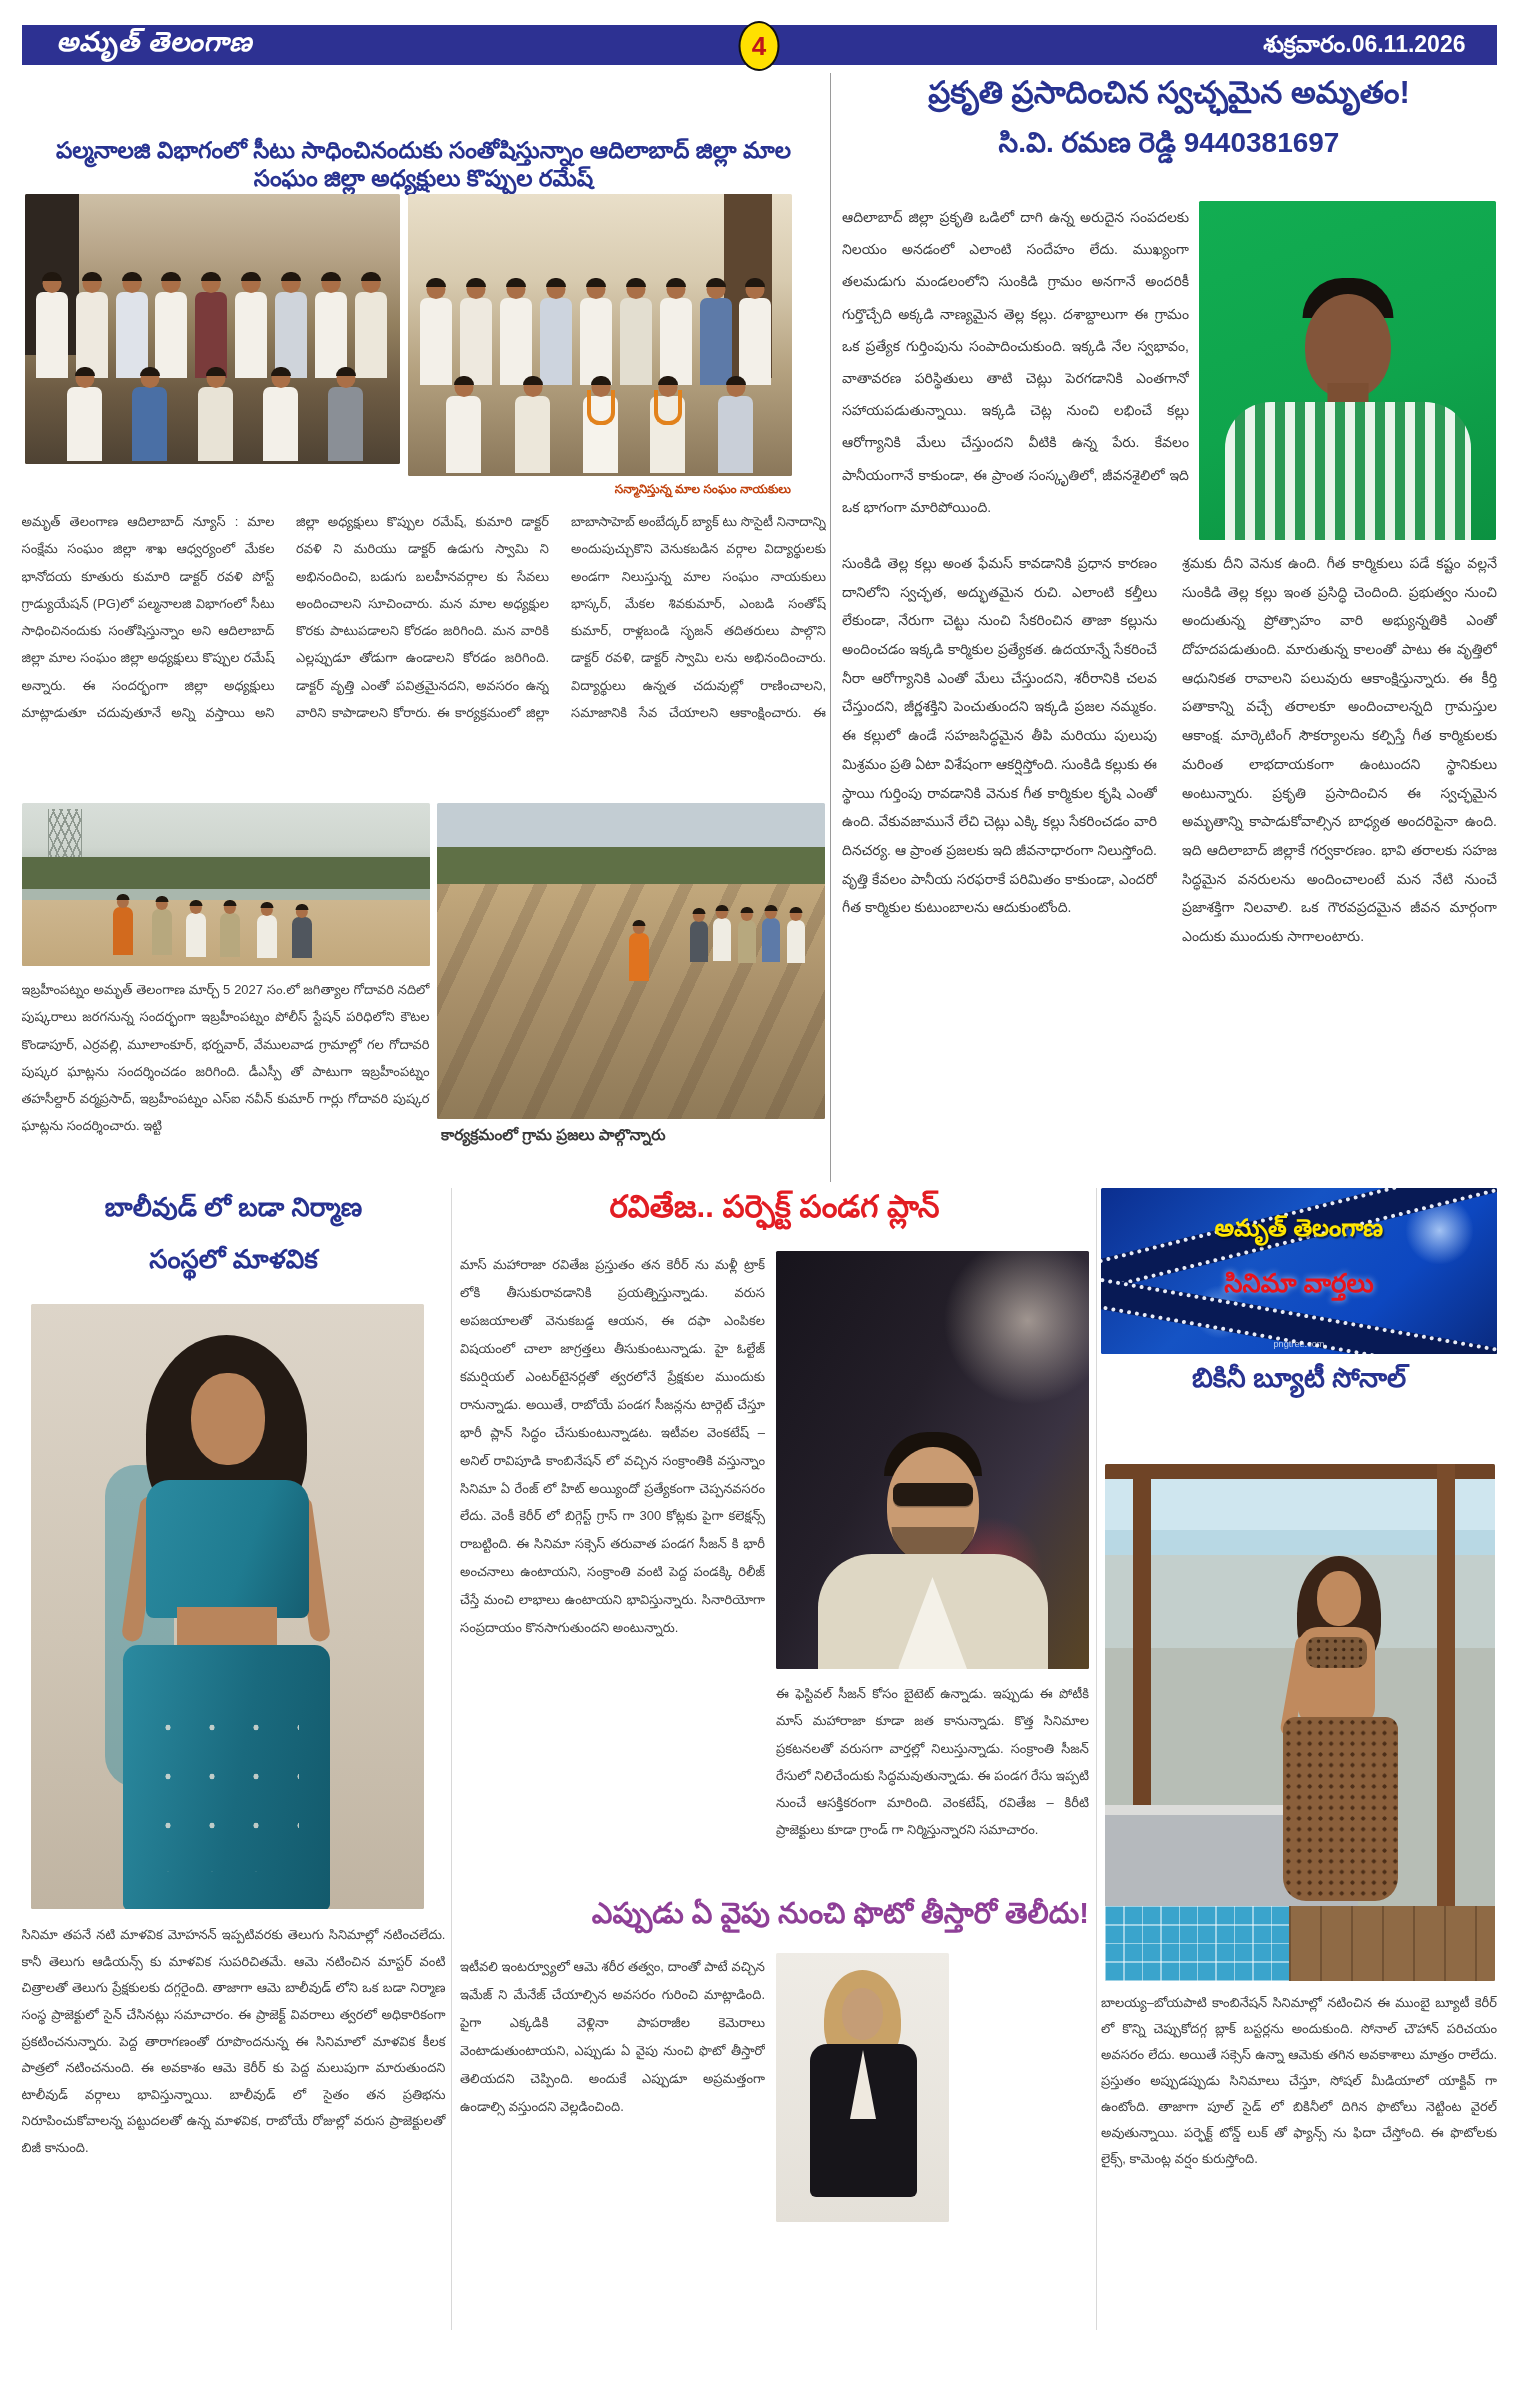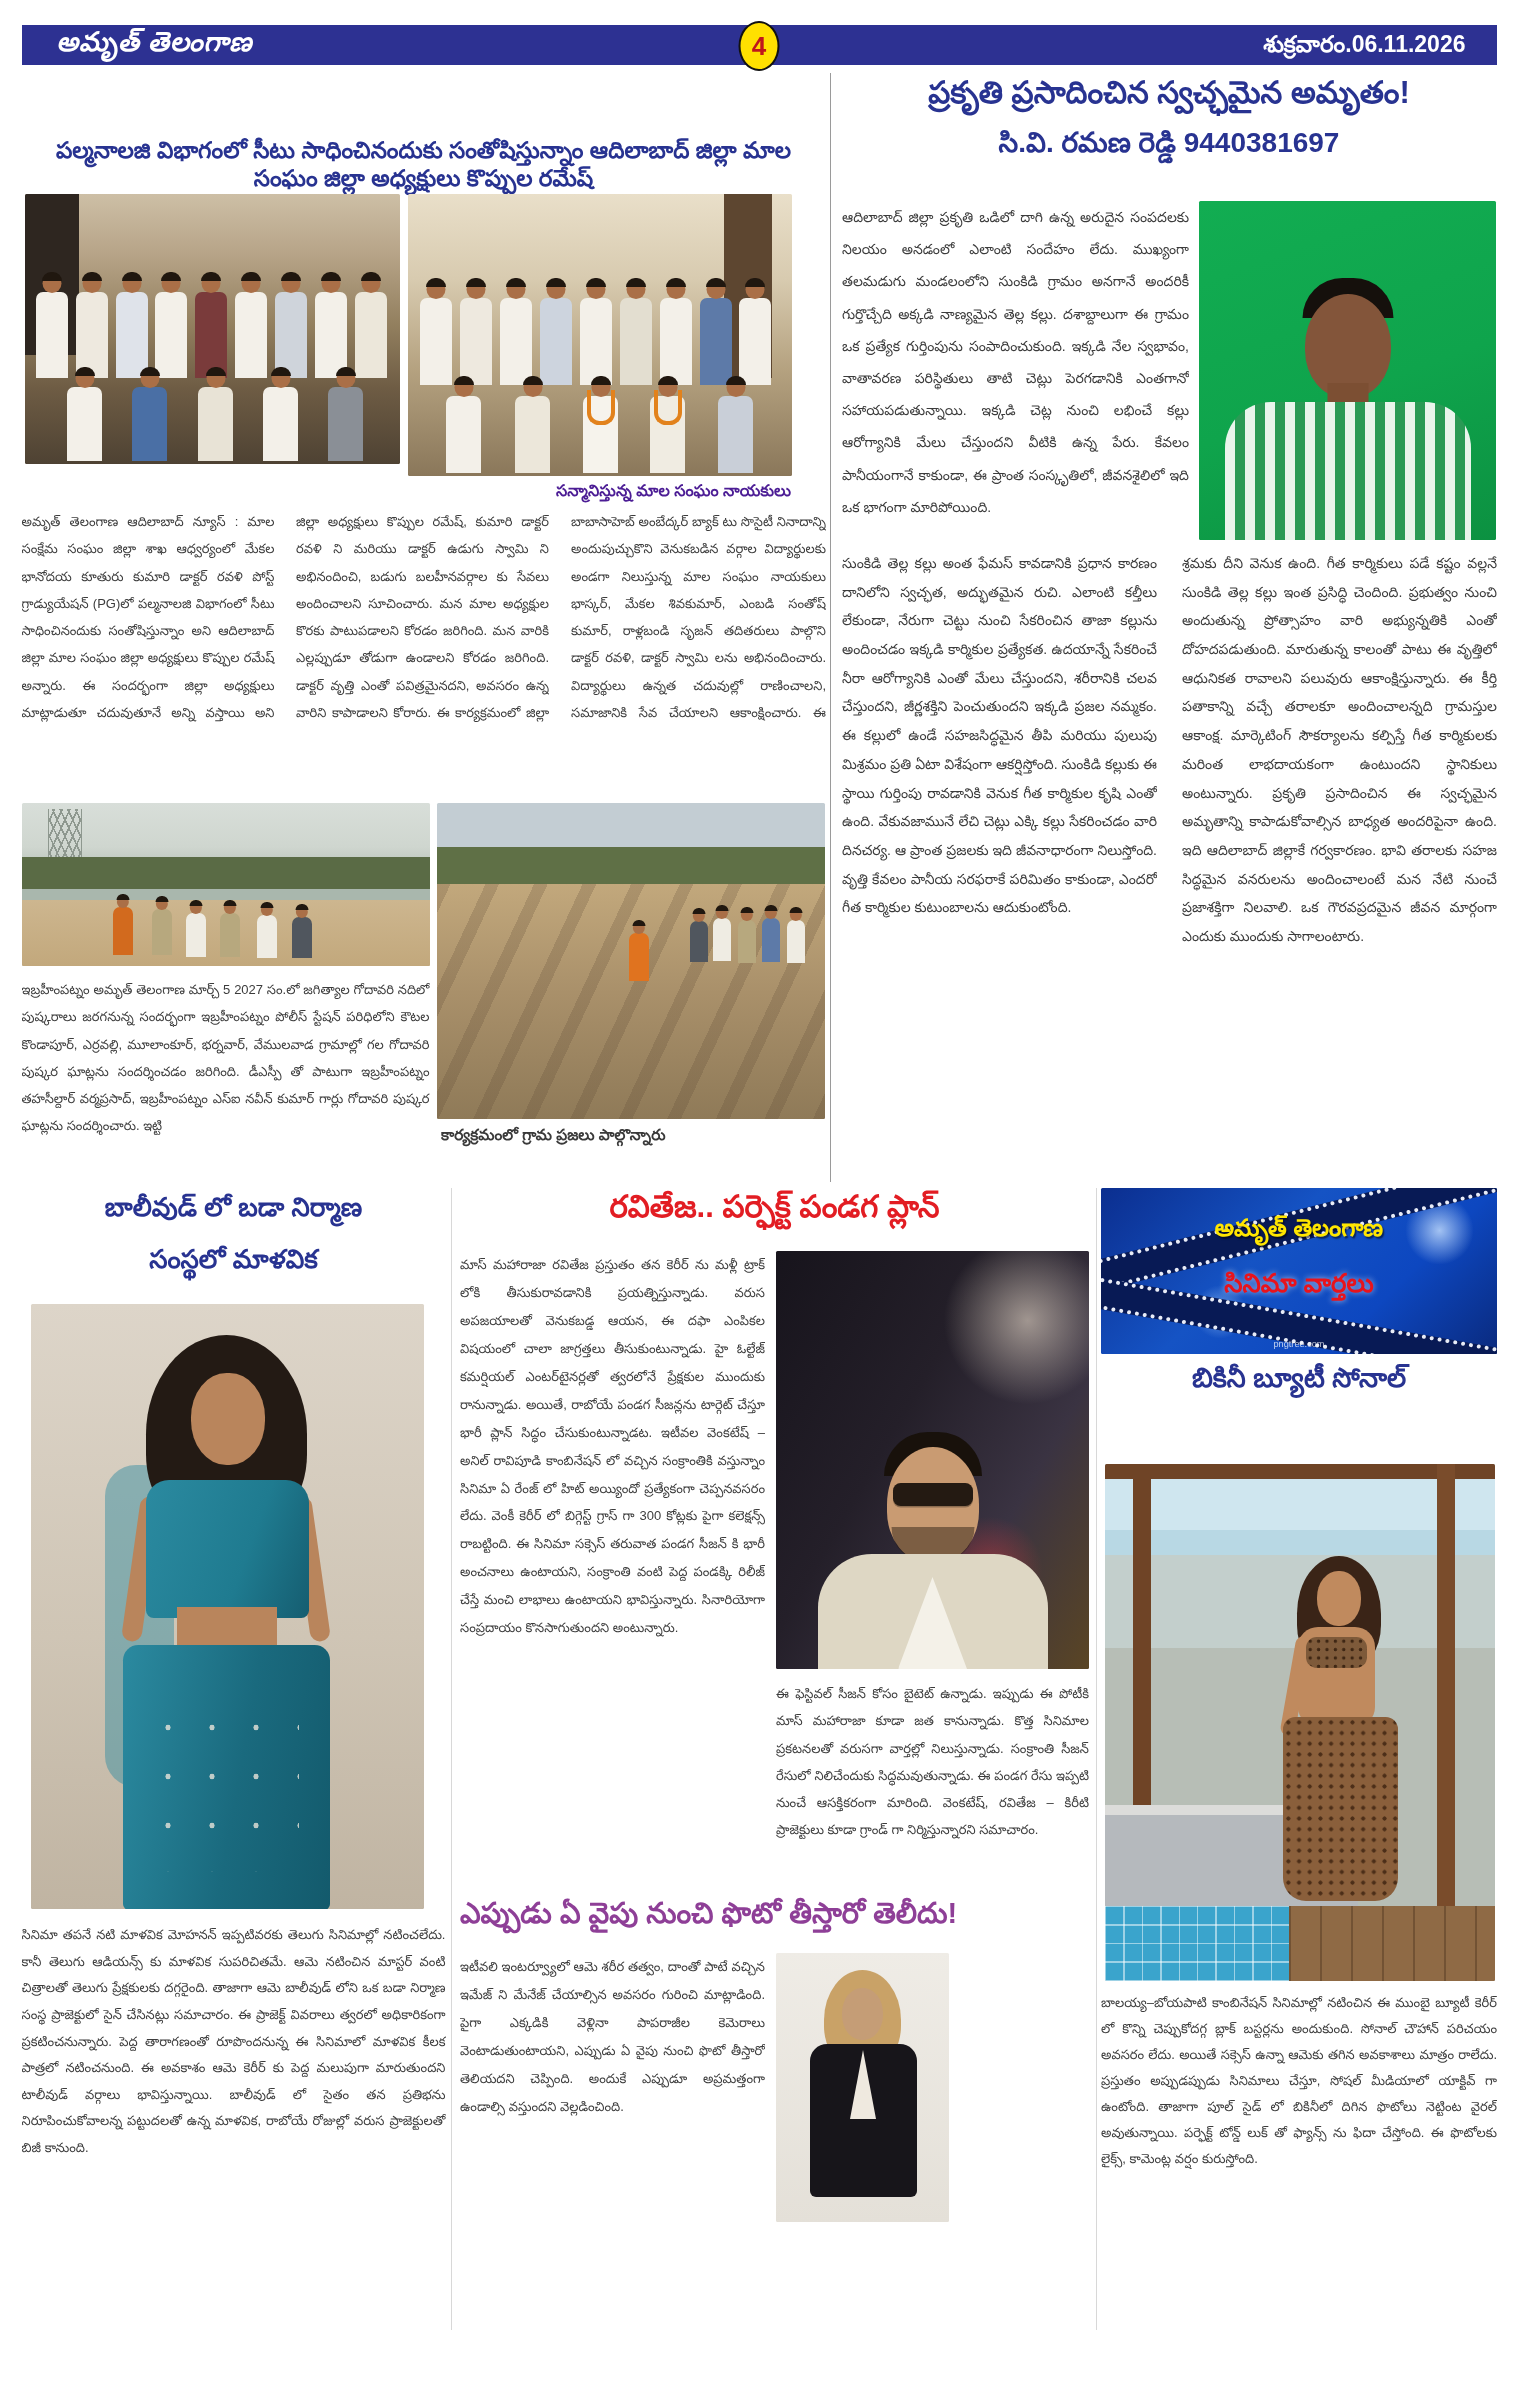--- a/index.html
+++ b/index.html
@@ -8,21 +8,21 @@
 
   
   .hbar{position:absolute;left:21.5px;top:25px;width:1475px;height:40px;background:#2d3192;display:flex;align-items:center;}
   .mast{position:absolute;left:35px;top:1.5px;color:#fff;font-size:27px;font-weight:bold;font-style:italic;letter-spacing:0.8px;}
   .pgno{position:absolute;left:50%;top:-3.8px;transform:translateX(-50%);width:37px;height:46px;background:#ffe000;border:2.3px solid #111;border-radius:50%;display:flex;align-items:center;justify-content:center;color:#c0161c;font-size:26px;font-weight:bold;z-index:3;}
   .hdate{position:absolute;right:31px;top:6.1px;color:#fff;font-size:23px;font-weight:bold;}
 
   
   .hl-blue{color:#283391;font-weight:bold;text-align:center;}
   .hl-red{color:#e21d23;font-weight:bold;text-align:center;}
-  .hl-purple{color:#8e3f97;font-weight:bold;text-align:left;}
+  .hl-purple{color:#8e3f97;font-weight:bold;text-align:right;}
   .bodytxt{color:#3c3c3c;text-align:justify;overflow:hidden;}
   .cap{font-weight:bold;}
   .abs{position:absolute;}
   .vrule{position:absolute;width:0.8px;background:#9a9a9a;}
 
   
   .photo{position:absolute;overflow:hidden;border-radius:1.5px;}
   .pz{position:absolute;border-radius:7px 7px 0 0;}
   .pz::before{content:"";position:absolute;left:50%;top:-17.6px;transform:translateX(-50%);width:19px;height:19px;border-radius:50%;background:#aa6f47;}
   .pz::after{content:"";position:absolute;left:50%;top:-20px;transform:translateX(-50%);width:20px;height:9.2px;border-radius:10px 10px 0 0;background:#20170f;}
@@ -150,21 +150,21 @@
     <i class="pz" style="left:107px;bottom:3.1px;width:35px;height:77px;background:#ece7da;"></i>
     <i class="pz" style="left:175px;bottom:3.1px;width:35px;height:77px;background:#f6f3ec;">
         <b class="garl"></b>
       </i>
     <i class="pz" style="left:242px;bottom:3.1px;width:35px;height:77px;background:#f0ece2;">
         <b class="garl"></b>
       </i>
     <i class="pz" style="left:310px;bottom:3.1px;width:35px;height:77px;background:#c9cfd8;"></i>
   </div>
 
-  <div class="abs cap" style="left:414px;top:482px;width:377px;font-size:16px;color:#4c1d95;text-align:right;">సన్మానిస్తున్న మాల సంఘం నాయకులు</div>
+  <div class="abs cap" style="left:414px;top:482px;width:377px;font-size:12px;color:#c2410c;text-align:right;">సన్మానిస్తున్న మాల సంఘం నాయకులు</div>
 
   <div class="abs bodytxt" style="left:21.5px;top:508px;width:253px;height:222px;font-size:13px;line-height:2.1;">అమృత్ తెలంగాణ ఆదిలాబాద్ న్యూస్ : మాల సంక్షేమ సంఘం జిల్లా శాఖ ఆధ్వర్యంలో మేకల భానోదయ కూతురు కుమారి డాక్టర్ రవళి పోస్ట్ గ్రాడ్యుయేషన్ (PG)లో పల్మనాలజి విభాగంలో సీటు సాధించినందుకు సంతోషిస్తున్నాం అని ఆదిలాబాద్ జిల్లా మాల సంఘం జిల్లా అధ్యక్షులు కొప్పుల రమేష్ అన్నారు. ఈ సందర్భంగా జిల్లా అధ్యక్షులు మాట్లాడుతూ చదువుతూనే అన్ని వస్తాయి అని తెలిపారు. కుమారి డాక్టర్ రవళి అమ్మా నాన్న లను కూడా సన్మానించడం జరిగింది. అలాగే డాక్టర్ ఉడుగు స్వామి గ్రామం దేవాపూర్ మండలం తలమడుగు పోస్ట్ గ్రాడ్యుయేషన్ లో జనరల్ మెడిసిన్ విభాగంలో సీటు సాధించినందుకు అభినందనలు తెలియజేయడం జరిగింది. డాక్టర్ స్వామి ని ఘనంగా సన్మానించడం జరిగింది.</div>
   <div class="abs bodytxt" style="left:296px;top:508px;width:253px;height:222px;font-size:13px;line-height:2.1;">జిల్లా అధ్యక్షులు కొప్పుల రమేష్, కుమారి డాక్టర్ రవళి ని మరియు డాక్టర్ ఉడుగు స్వామి ని అభినందించి, బడుగు బలహీనవర్గాల కు సేవలు అందించాలని సూచించారు. మన మాల అధ్యక్షుల కొరకు పాటుపడాలని కోరడం జరిగింది. మన వారికి ఎల్లప్పుడూ తోడుగా ఉండాలని కోరడం జరిగింది. డాక్టర్ వృత్తి ఎంతో పవిత్రమైనదని, అవసరం ఉన్న వారిని కాపాడాలని కోరారు. ఈ కార్యక్రమంలో జిల్లా అధ్యక్షులు కొప్పుల రమేష్, జిల్లా ప్రధాన కార్యదర్శి బొబ్బిలి సుధాకర్, జిల్లా ఉపాధ్యక్షులు సూరం భగవాన్లు, సీనియర్ నాయకులు సిగిరి కశీ, సీనియర్ నాయకులు (SO) సర్పంచ్ అధ్యక్షులు శంకర్ మఠు, ఉపాధ్యక్షులు ఏ సుధీర్, జోగు వెంకటస్వామి పాల్గొన్నారు.</div>
   <div class="abs bodytxt" style="left:571px;top:508px;width:255px;height:222px;font-size:13px;line-height:2.1;">బాబాసాహెబ్ అంబేద్కర్ బ్యాక్ టు సొసైటీ నినాదాన్ని అందుపుచ్చుకొని వెనుకబడిన వర్గాల విద్యార్థులకు అండగా నిలుస్తున్న మాల సంఘం నాయకులు భాస్కర్, మేకల శివకుమార్, ఎంబడి సంతోష్ కుమార్, రాళ్లబండి సృజన్ తదితరులు పాల్గొని డాక్టర్ రవళి, డాక్టర్ స్వామి లను అభినందించారు. విద్యార్థులు ఉన్నత చదువుల్లో రాణించాలని, సమాజానికి సేవ చేయాలని ఆకాంక్షించారు. ఈ కార్యక్రమంలో మాల సంఘం నాయకులు, గ్రామస్తులు పెద్ద సంఖ్యలో పాల్గొన్నారు.</div>
 
   <div class="abs hl-blue" style="left:842px;top:75px;width:654px;font-size:31px;">ప్రకృతి ప్రసాదించిన స్వచ్ఛమైన అమృతం!</div>
   <div class="abs hl-blue" style="left:842px;top:127px;width:654px;font-size:28px;">సి.వి. రమణ రెడ్డి 9440381697</div>
 
   <div class="abs bodytxt" style="left:842px;top:201px;width:347px;height:342px;font-size:14px;line-height:2.3;">ఆదిలాబాద్ జిల్లా ప్రకృతి ఒడిలో దాగి ఉన్న అరుదైన సంపదలకు నిలయం అనడంలో ఎలాంటి సందేహం లేదు. ముఖ్యంగా తలమడుగు మండలంలోని సుంకిడి గ్రామం అనగానే అందరికీ గుర్తొచ్చేది అక్కడి నాణ్యమైన తెల్ల కల్లు. దశాబ్దాలుగా ఈ గ్రామం ఒక ప్రత్యేక గుర్తింపును సంపాదించుకుంది. ఇక్కడి నేల స్వభావం, వాతావరణ పరిస్థితులు తాటి చెట్లు పెరగడానికి ఎంతగానో సహాయపడుతున్నాయి. ఇక్కడి చెట్ల నుంచి లభించే కల్లు ఆరోగ్యానికి మేలు చేస్తుందని వీటికి ఉన్న పేరు. కేవలం పానీయంగానే కాకుండా, ఈ ప్రాంత సంస్కృతిలో, జీవనశైలిలో ఇది ఒక భాగంగా మారిపోయింది.</div>
 

